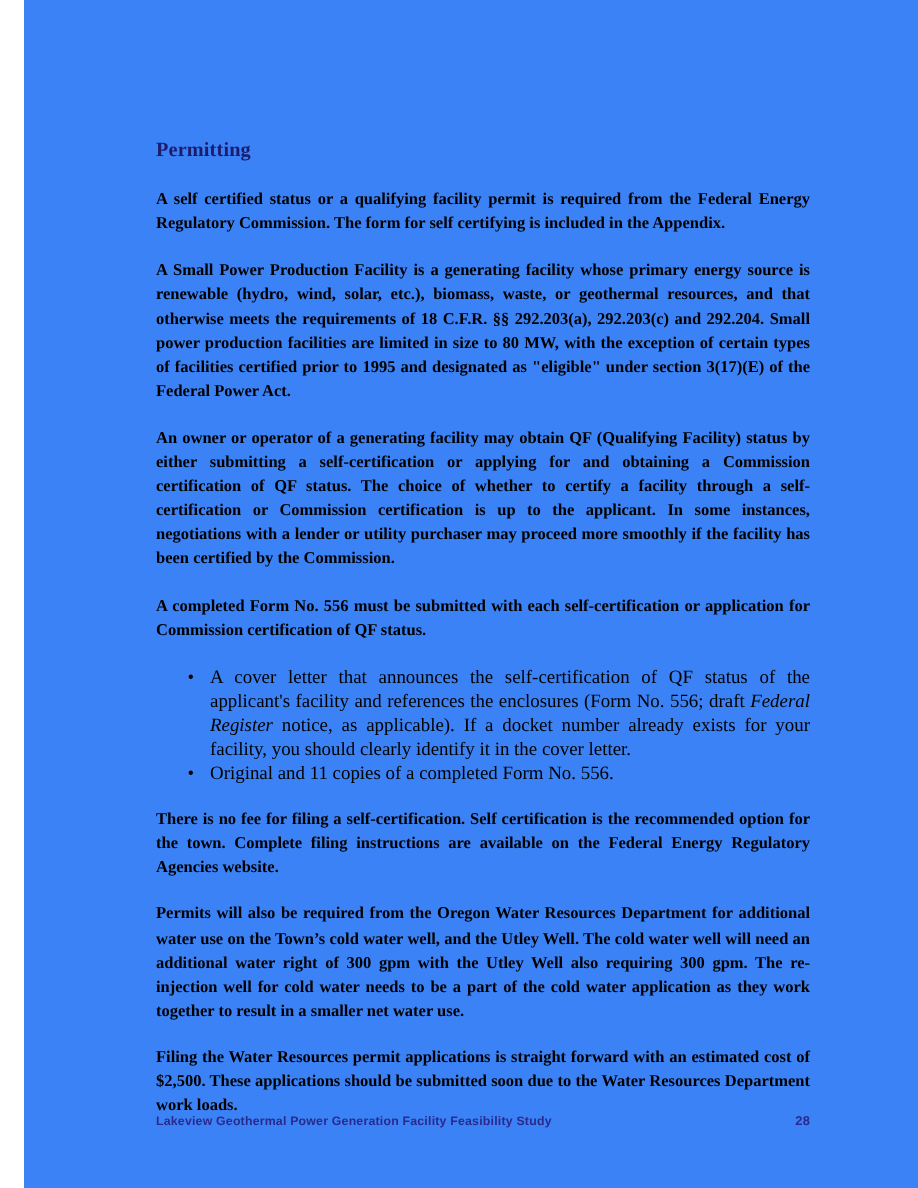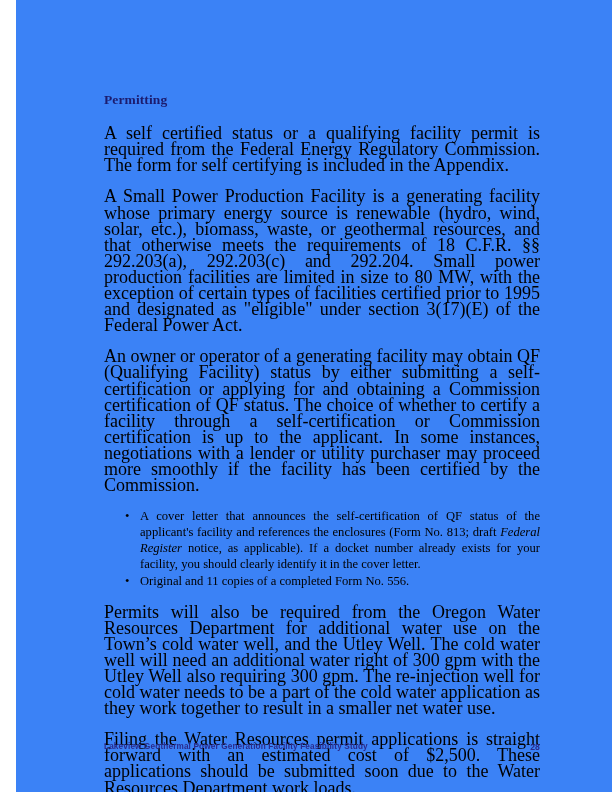--- a/index.html
+++ b/index.html
@@ -37,27 +37,28 @@
     font-size: 13.5px;
     font-weight: bold;
     color: #1c1c6e;
     margin: 0 0 17px 0;
     padding: 0;
     line-height: 1.2;
     letter-spacing: 0.1px;
   }
 
   p.body-para {
-    font-size: 18px;
+    font-size: 11px;
     line-height: 16.1px;
     text-align: justify;
     text-justify: inter-word;
     margin: 0 0 15px 0;
     padding: 0;
     hyphens: none;
+    font-weight: bold;
   }
 
   p.body-para:last-child {
     margin-bottom: 0;
   }
 
   ul.bullet-list {
     list-style: none;
     margin: 0 0 15px 0;
     padding: 0;
@@ -84,21 +85,21 @@
   .ital {
     font-style: italic;
   }
 
   .footer {
     position: absolute;
     left: 88px;
     top: 742px;
     width: 436px;
     display: flex;
-    align-items: flex-start;
+    align-items: center;
     justify-content: space-between;
   }
 
   .footer-title {
     font-family: "Liberation Sans", "DejaVu Sans", sans-serif;
     font-size: 8.2px;
     font-weight: bold;
     color: #2a2a8c;
     letter-spacing: 0.15px;
     white-space: nowrap;
@@ -120,31 +121,33 @@
   <div class="content">
 
     <h1 class="section-heading">Permitting</h1>
 
     <p class="body-para">A self certified status or a qualifying facility permit is required from the Federal Energy Regulatory Commission.   The form for self certifying is included in the Appendix.</p>
 
     <p class="body-para">A Small Power Production Facility is a generating facility whose primary energy source is renewable (hydro, wind, solar, etc.), biomass, waste, or geothermal resources, and that otherwise meets the requirements of 18 C.F.R. §§ 292.203(a), 292.203(c) and 292.204.  Small power production facilities are limited in size to 80 MW, with the exception of certain types of facilities certified prior to 1995 and designated as "eligible" under section 3(17)(E) of the Federal Power Act.</p>
 
     <p class="body-para">An owner or operator of a generating facility may obtain QF (Qualifying Facility) status by either submitting a self-certification or applying for and obtaining a Commission certification of QF status. The choice of whether to certify a facility through a self-certification or Commission certification is up to the applicant. In some instances, negotiations with a lender or utility purchaser may proceed more smoothly if the facility has been certified by the Commission.</p>
 
+    <p class="body-para">A completed Form No. 556 must be submitted with each self-certification or application for Commission certification of QF status.</p>
 
 
     <ul class="bullet-list">
       <li>
-        <span class="bullet-dot">•</span><span>A cover letter that announces the self-certification of QF status of the applicant's facility and references the enclosures (Form No. 813; draft </span><span class="ital">Federal Register</span><span> notice, as applicable). If a docket number already exists for your facility, you should clearly identify it in the cover letter.</span>
+        <span class="bullet-dot">•</span><span>A cover letter that announces the self-certification of QF status of the applicant's facility and references the enclosures (Form No. 556; draft </span><span class="ital">Federal Register</span><span> notice, as applicable). If a docket number already exists for your facility, you should clearly identify it in the cover letter.</span>
       </li>
       <li>
         <span class="bullet-dot">•</span><span>Original and 11 copies of a completed Form No. 556.</span>
       </li>
     </ul>
 
+    <p class="body-para">There is no fee for filing a self-certification.  Self certification is the recommended option for the town.  Complete filing instructions are available on the Federal Energy Regulatory Agencies website.</p>
 
     <p class="body-para">Permits will also be required from the Oregon Water Resources Department for additional water use on the Town’s cold water well, and the Utley Well.   The cold water well will need an additional water right of 300 gpm with the Utley Well also requiring 300 gpm.   The re-injection well for cold water needs to be a part of the cold water application as they work together to result in a smaller net water use.</p>
 
     <p class="body-para">Filing the Water Resources permit applications is straight forward with an estimated cost of $2,500.    These applications should be submitted soon due to the Water Resources Department work loads.</p>
 
   </div>
 
   <div class="footer">
     <span class="footer-title">Lakeview Geothermal Power Generation Facility Feasibility Study</span>
     <span class="footer-page">28</span>

